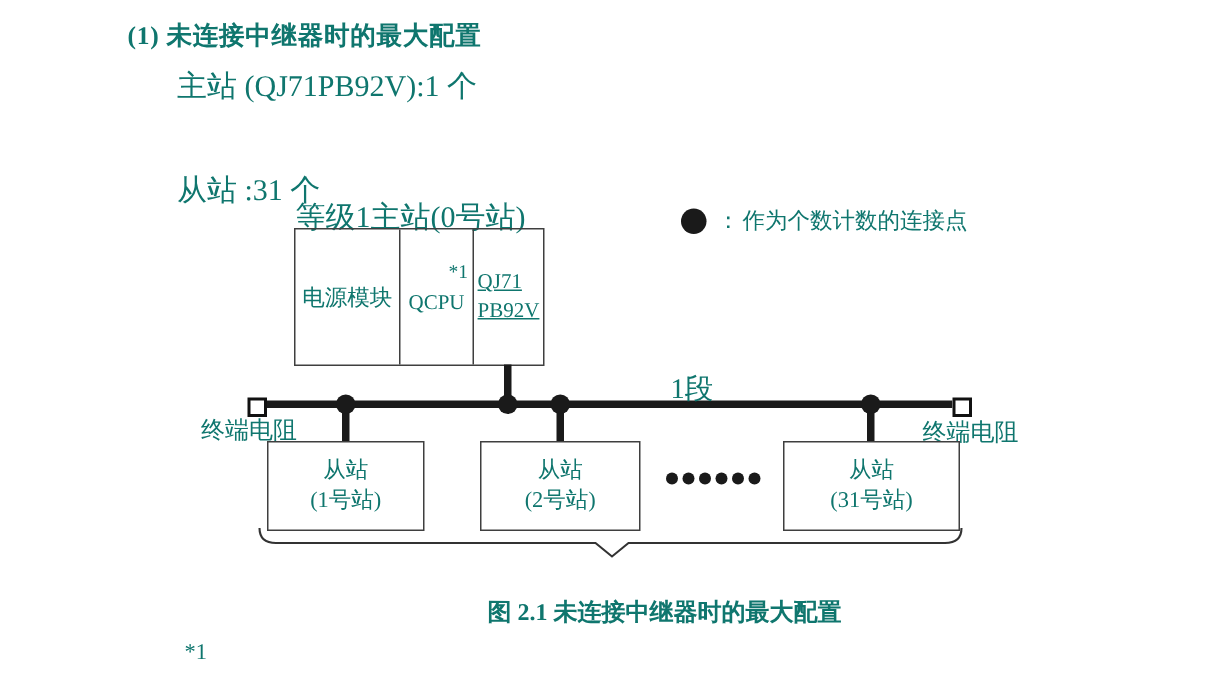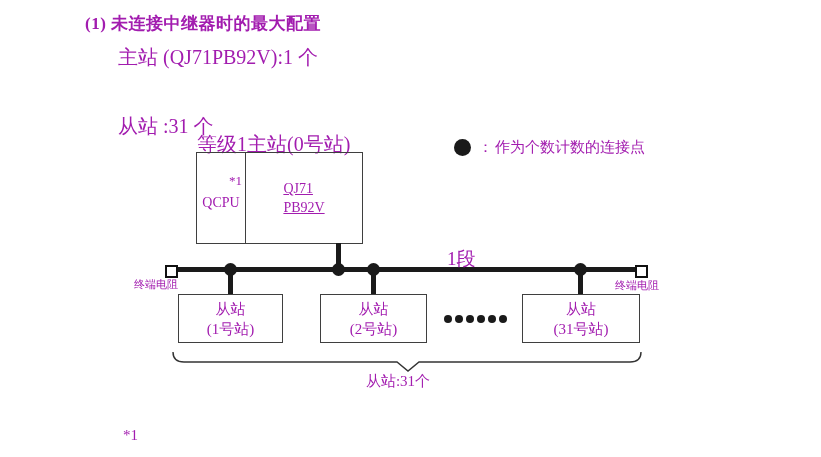--- a/index.html
+++ b/index.html
@@ -1,19 +1,19 @@
 <!DOCTYPE html>
 <html><head>
 <meta charset="utf-8">
 <style>
   * { margin:0; padding:0; box-sizing:border-box; }
   html,body { background:#fff; }
   .page {
     position:relative; width:821px; height:457px; background:#ffffff;
-    font-family:"Liberation Serif","DejaVu Serif",serif; color:#a21caf;
+    font-family:"Liberation Serif","DejaVu Serif",serif; color:#0f766e;
     overflow:hidden;
   }
   .abs { position:absolute; }
   .heading { left:85px; top:12px; font-size:17px; font-weight:bold; letter-spacing:0.5px; }
   .spec-line { left:118px; font-size:20px; }
   .spec-1 { top:44px; }
   .spec-2 { top:82px;margin-top:31px; }
 
   .master-label { left:197px; top:131px; font-size:20px; }
   .master-box {
@@ -31,36 +31,36 @@
   .legend-dot { width:17px; height:17px; border-radius:50%; background:#1a1a1a; }
   .legend-sep { font-size:15px; margin-left:7px; }
   .legend-text { font-size:15px; margin-left:2px; }
 
   .bus-line { left:178px; top:267px; width:457px; height:5px; background:#1a1a1a; }
   .terminator {
     width:13px; height:13px; background:#fff; border:2px solid #111;
   }
   .term-left { left:165px; top:265px; }
   .term-right { left:635px; top:265px; }
-  .term-label { font-size:11px; }
+  .term-label { font-size:16px; }
   .term-label-left  { left:134px; top:277px; }
   .term-label-right { left:615px; top:278px; }
   .segment-label { left:447px; top:246px; font-size:19px; }
 
   .stub { width:5px; background:#1a1a1a; }
   .stub-master { left:336px; top:243px; height:26px; }
   .stub-s1 { left:228px; top:271px; height:24px; }
   .stub-s2 { left:371px; top:271px; height:24px; }
   .stub-s3 { left:578px; top:271px; height:24px; }
 
   .bus-dot { width:13px; height:13px; border-radius:50%; background:#1a1a1a; top:263px; }
   .dot-1 { left:224px; } .dot-2 { left:332px; } .dot-3 { left:367px; } .dot-4 { left:574px; }
 
   .slave-box {
-    top:294px; height:49px; border:1.5px solid #3f3f3f;
+    top:294px; height:60px; border:1.5px solid #3f3f3f;
     display:flex; flex-direction:column; align-items:center; justify-content:center;
     font-size:15px; line-height:20px; text-align:right; background:#fff;
   }
   .slave-1 { left:178px; width:105px; }
   .slave-2 { left:320px; width:107px; }
   .slave-3 { left:522px; width:118px; }
 
   .ellipsis { left:444px; top:315px; display:flex; gap:3px; align-items:center; }
   .ellipsis span { width:8px; height:8px; border-radius:50%; background:#1a1a1a; }
 
@@ -74,20 +74,23 @@
 <body>
 
 <div class="page">
 
   <div class="abs heading">(1) 未连接中继器时的最大配置</div>
   <div class="abs spec-line spec-1">主站 (QJ71PB92V):1 个</div>
   <div class="abs spec-line spec-2">从站 :31 个</div>
 
   <div class="abs master-label">等级1主站(0号站)</div>
   <div class="abs master-box">
+    <div class="mod-cell mod-1">
+      <span class="mod-name">电源模块</span>
+    </div>
     <div class="mod-cell mod-2">
       <span class="mod-note">*1</span>
       <span class="mod-name">QCPU</span>
     </div>
     <div class="mod-cell mod-3">
       <span>
         <span>QJ71</span><br>
         <span>PB92V</span>
       </span>
     </div>
@@ -133,19 +136,19 @@
       <span></span>
       <span></span>
       <span></span>
       <span></span>
       <span></span>
   </div>
 
   <svg class="abs brace-svg" width="474" height="28" viewBox="0 0 474 28">
     <path d="M3,3 Q3,13 14,13 L227,13 L238,22 L249,13 L460,13 Q471,13 471,3" fill="none" stroke="#333" stroke-width="1.4"></path>
   </svg>
-  <div class="abs brace-label">从站:31个</div>
 
+  <div class="abs caption">图 2.1 未连接中继器时的最大配置</div>
   <div class="abs footnote">
     <span>*1</span>
   </div>
 
 </div>
 
 </body></html>

